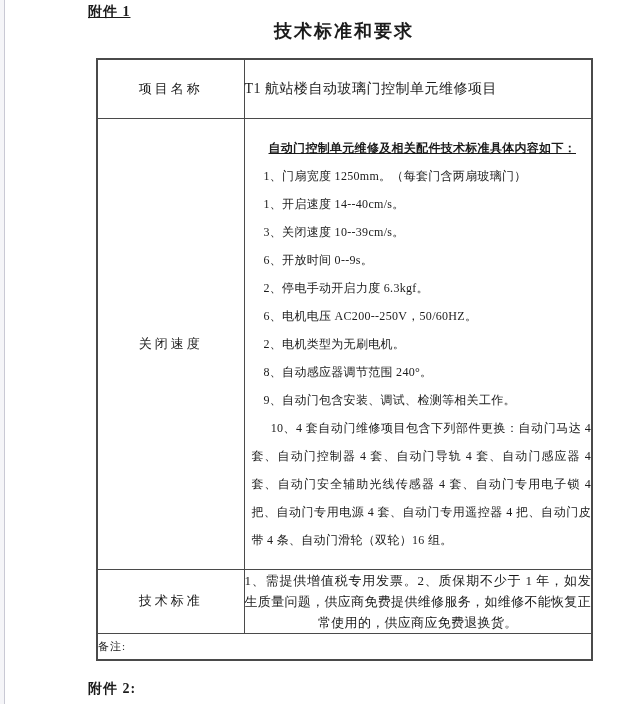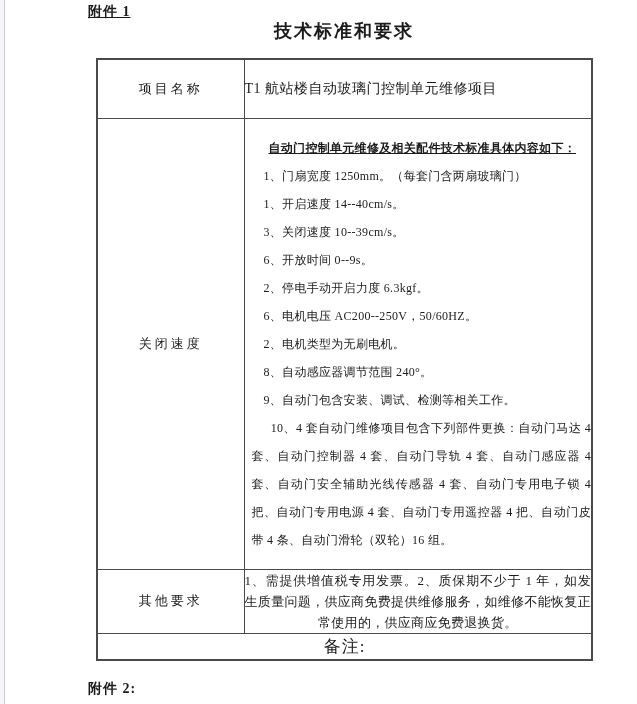--- a/index.html
+++ b/index.html
@@ -87,25 +87,24 @@
   }
   .other-req-cell {
     font-size: 13px;
     line-height: 21px;
     padding: 2px 6px;
     text-align: justify;
     text-align-last: center;
     letter-spacing: 0.3px;
   }
   .remarks-cell {
-    font-size: 17px;
+    font-size: 11px;
     height: 25px;
     padding-left: 8px;
     letter-spacing: 1px;
-    text-align: center;
   }
 </style>
 </head>
 <body>
 
 <div class="page-edge"></div>
 
 <div class="attachment-label attachment-1">附件 1</div>
 
 <div class="doc-title">技术标准和要求</div>
@@ -130,21 +129,21 @@
         <p class="tech-item">6、开放时间 0--9s。</p>
         <p class="tech-item">2、停电手动开启力度 6.3kgf。</p>
         <p class="tech-item">6、电机电压 AC200--250V，50/60HZ。</p>
         <p class="tech-item">2、电机类型为无刷电机。</p>
         <p class="tech-item">8、自动感应器调节范围 240°。</p>
         <p class="tech-item">9、自动门包含安装、调试、检测等相关工作。</p>
         <p class="tech-item tech-item-long">10、4 套自动门维修项目包含下列部件更换：自动门马达 4 套、自动门控制器 4 套、自动门导轨 4 套、自动门感应器 4 套、自动门安全辅助光线传感器 4 套、自动门专用电子锁 4 把、自动门专用电源 4 套、自动门专用遥控器 4 把、自动门皮带 4 条、自动门滑轮（双轮）16 组。</p>
       </td>
     </tr>
     <tr style="height:64px">
-      <td class="label-cell">其他要求</td>
+      <td class="label-cell">技术标准</td>
       <td class="other-req-cell">1、需提供增值税专用发票。2、质保期不少于 1 年，如发生质量问题，供应商免费提供维修服务，如维修不能恢复正常使用的，供应商应免费退换货。</td>
     </tr>
     <tr style="height:25px">
       <td class="remarks-cell" colspan="2">备注:</td>
     </tr>
   </tbody>
 </table>
 
 <div class="attachment-label attachment-2">附件 2:</div>
 

